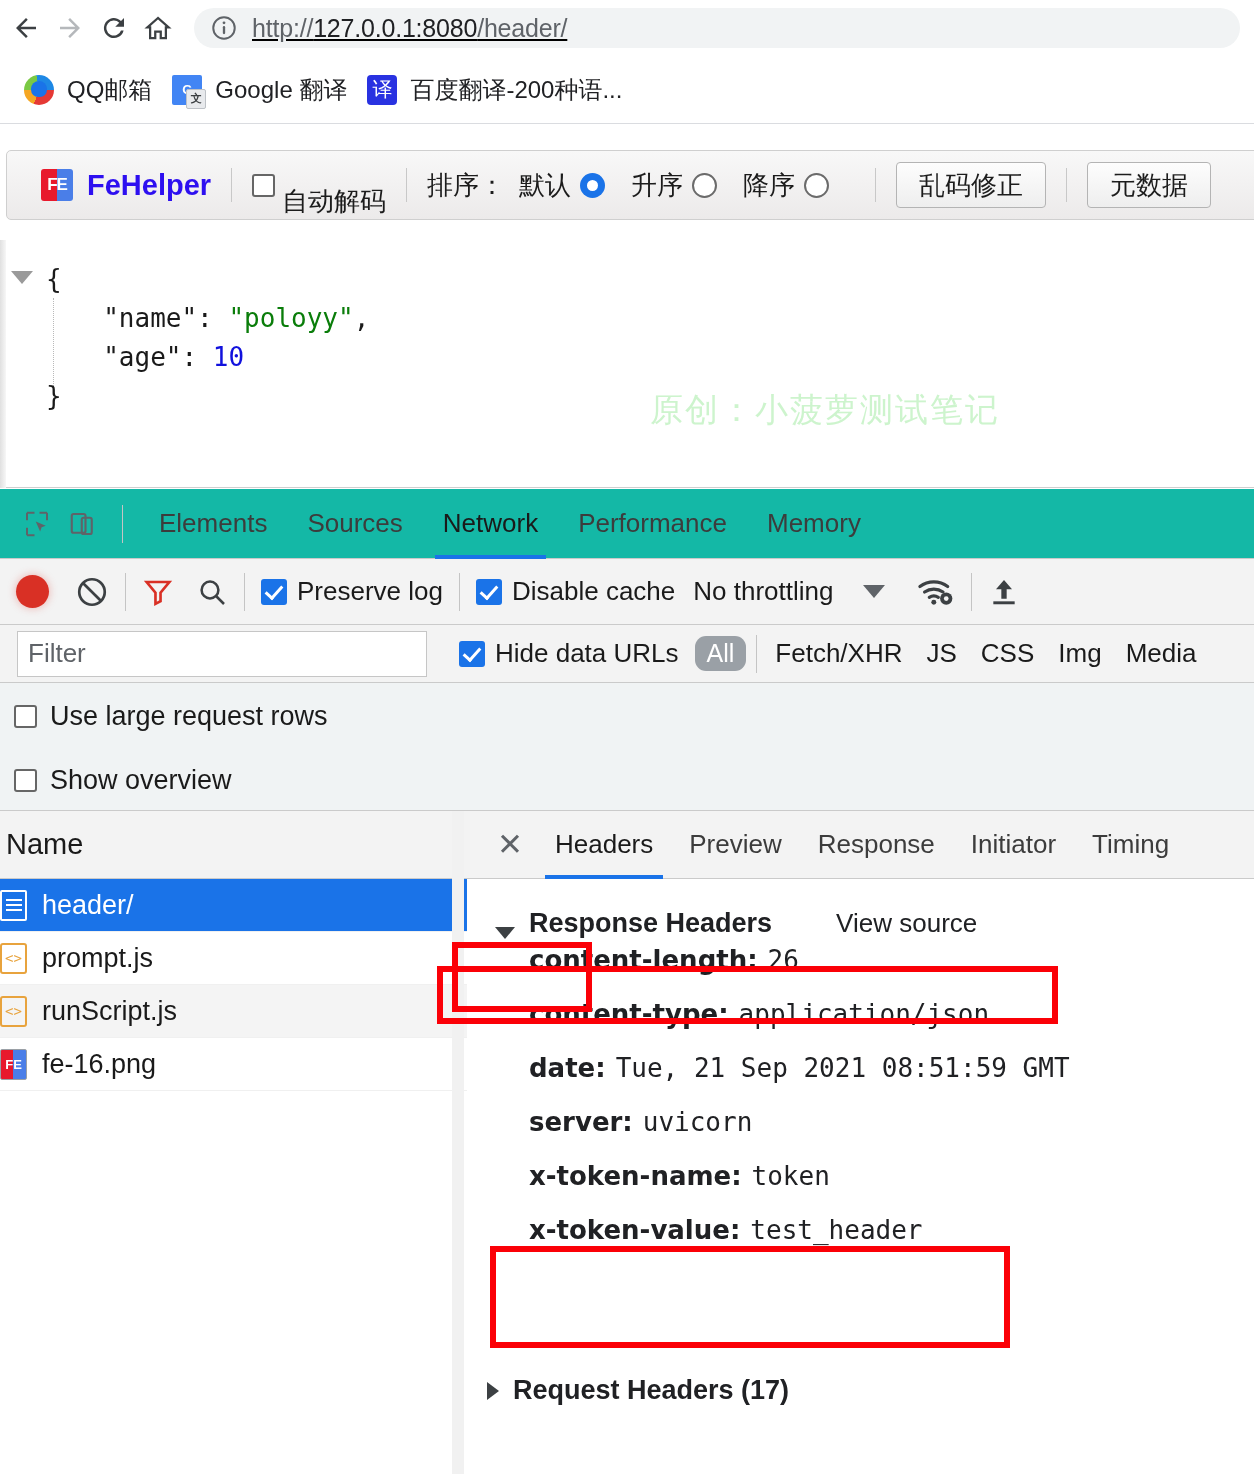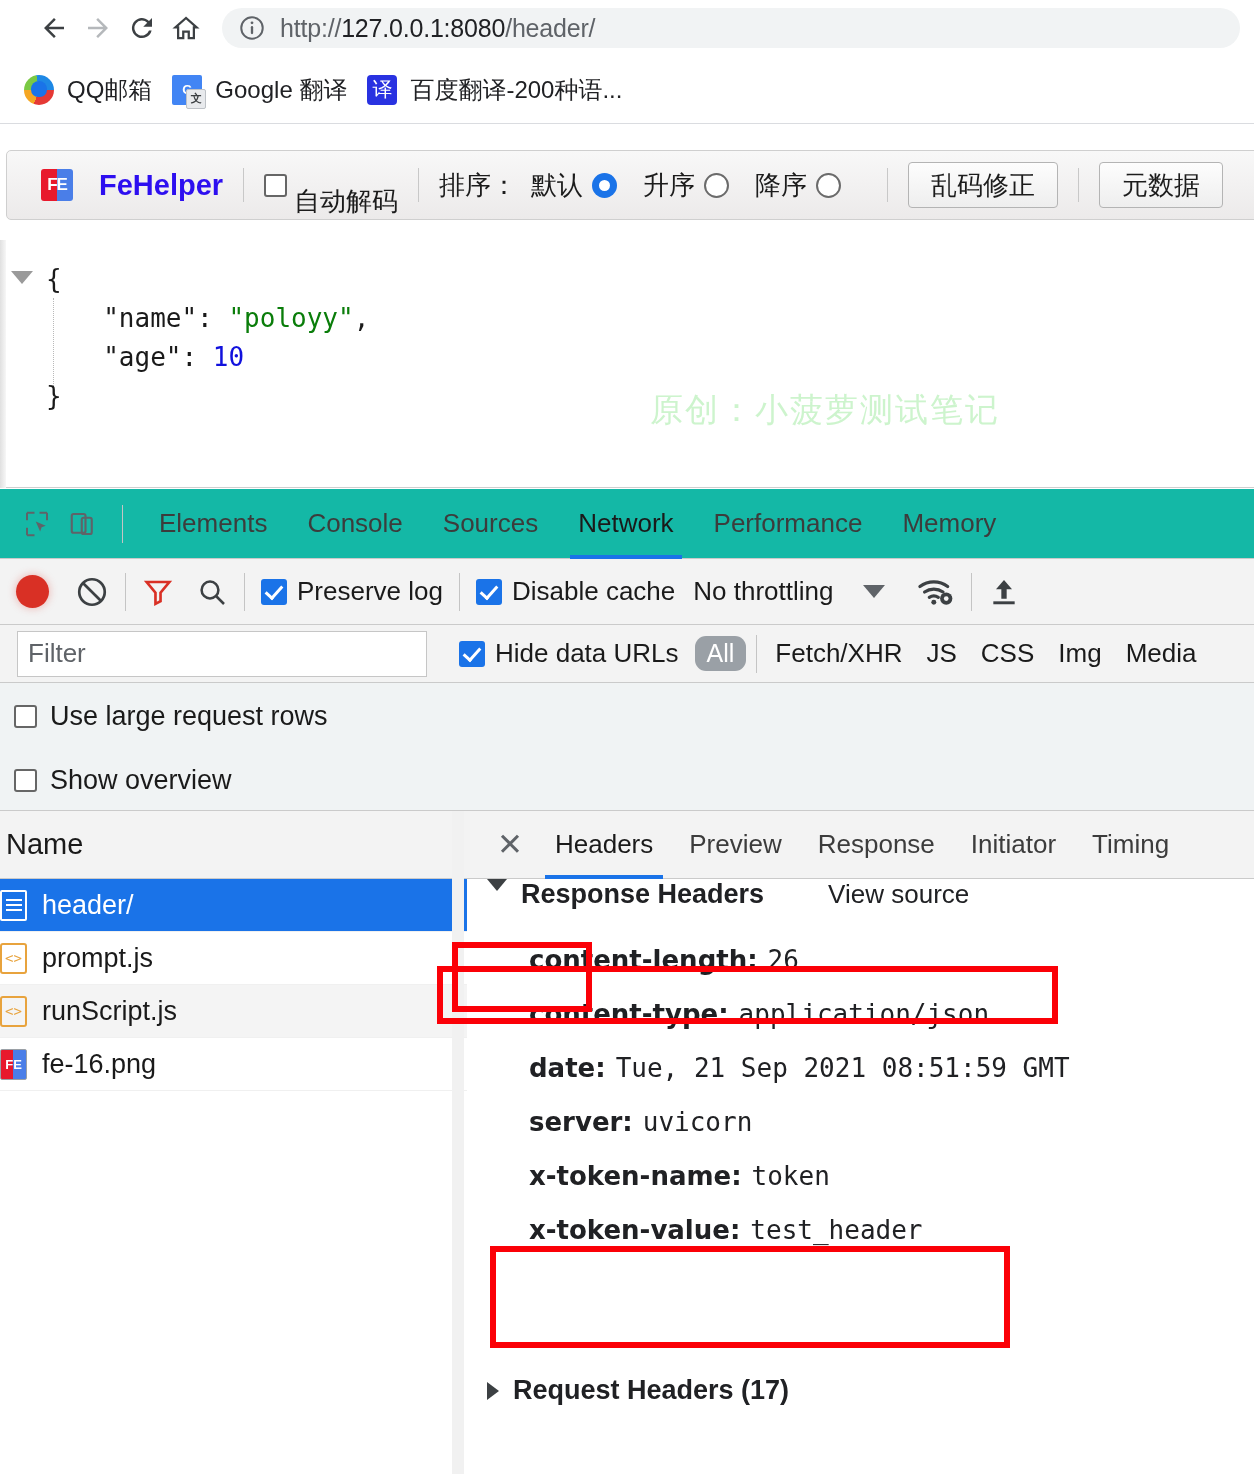--- a/index.html
+++ b/index.html
@@ -7,21 +7,21 @@
     width: 1254px; height: 1474px;
     font-family: "Liberation Sans", sans-serif;
     background: #ffffff;
     overflow: hidden;
   }
   .page { position: relative; width: 1254px; height: 1474px; }
 
   
   .browser-toolbar {
     position: absolute; left: 0; top: 0; width: 1254px; height: 56px;
-    background: #ffffff; display: flex; align-items: center; padding-left: 32px;
+    background: #ffffff; display: flex; align-items: center; padding-left: 4px; text-decoration: underline;
   }
   .nav-btn {
     width: 44px; height: 44px; display: flex; align-items: center; justify-content: center;
     flex: 0 0 auto;
   }
   .nav-btn svg { display: block; }
   .omnibox {
     margin-left: 14px; height: 40px; flex: 1 1 auto; margin-right: 14px;
     background: #f1f3f4; border-radius: 20px; display: flex; align-items: center;
     padding: 0 16px;
@@ -78,21 +78,21 @@
     border: 1px solid #cfcfcf; border-radius: 5px;
     display: flex; align-items: center; padding-left: 34px; gap: 0px;
   }
   .fh-logo-wrap { display:flex; align-items:center; flex:0 0 auto; }
   .fh-logo {
     width: 32px; height: 32px; border-radius: 3px; position: relative; overflow:hidden;
     background: linear-gradient(90deg, #e8192c 0 50%, #4a7ee8 50% 100%);
     display:flex; align-items:center; justify-content:center;
     color:#fff; font-size:17px; font-weight:bold; letter-spacing:-1px;
   }
-  .fh-name { color:#2d0ff0; font-size:29px; font-weight:bold; margin-left:26px; white-space:nowrap; }
+  .fh-name { color:#2d0ff0; font-size:29px; font-weight:bold; margin-left:14px; white-space:nowrap; }
   .fh-sep { width:1px; height:34px; background:#c8c8c8; margin:0 20px; flex:0 0 auto; }
   .fh-check { display:flex; align-items:center; flex:0 0 auto; }
   .cbx-sq {
     width:23px; height:23px; border:2px solid #666; background:#fff; border-radius:3px;
     flex:0 0 auto;
   }
   .fh-check .lbl { font-size:26px; color:#1c1c1c; margin-left:7px; white-space:nowrap;margin-top:32px; }
   .fh-sort-label { font-size:26px; color:#1c1c1c; white-space:nowrap; margin-right:14px; }
   .fh-radio { display:flex; align-items:center; margin-right:26px; flex:0 0 auto;justify-content:space-between; }
   .fh-radio .lbl { font-size:26px; color:#1c1c1c; margin-right:9px; white-space:nowrap; }
@@ -256,21 +256,21 @@
 
   .sec-general {
     height:63px; background:#cccccc; display:flex; align-items:center; padding-left:20px;
   }
   .tri-r { width:0;height:0;border-top:9px solid transparent;border-bottom:9px solid transparent;
            border-left:12px solid #3c4043; flex:0 0 auto; }
   .tri-d { width:0;height:0;border-left:10px solid transparent;border-right:10px solid transparent;
            border-top:12px solid #3c4043; flex:0 0 auto; }
   .sec-title { font-size:27px; font-weight:bold; color:#202124; margin-left:14px; white-space:nowrap; }
 
-  .sec-resp { height:60px; display:flex; align-items:flex-start; padding-left:20px; background:#fff; }
+  .sec-resp { height:60px; display:flex; align-items:flex-end; padding-left:28px; background:#fff; }
   .view-source { font-size:26px; color:#202124; margin-left:64px; white-space:nowrap; }
 
   .hdr-list { padding-left:62px; padding-top:6px; }
   .hdr-row { height:54px; display:flex; align-items:baseline; white-space:nowrap; }
   .hdr-name {
     font-size:26px; font-weight:bold; color:#202124;
     font-family:"DejaVu Sans","Liberation Sans",sans-serif;
   }
   .hdr-val {
     font-size:26px; color:#202124; margin-left:10px;
@@ -394,21 +394,20 @@
           </svg>
       </div>
       <div class="dt-iconbtn">
         <svg width="30" height="30" viewBox="0 0 24 24">
             <rect x="3" y="4" width="11" height="15" rx="1.5" fill="none" stroke="#5f6368" stroke-width="1.7"></rect>
             <rect x="11" y="7" width="8" height="13" rx="1.5" fill="none" stroke="#5f6368" stroke-width="1.7"></rect>
           </svg>
       </div>
       <div class="dt-vsep"></div>
       <div class="dt-tab">Elements</div>
-      <div class="dt-tab">Console</div>
       <div class="dt-tab">Sources</div>
       <div class="dt-tab active">Network</div>
       <div class="dt-tab">Performance</div>
       <div class="dt-tab">Memory</div>
     </div>
 
     <div class="dt-toolbar">
       <span class="rec-dot"></span>
       <span style="width:26px"></span>
       <span style="display:flex">

